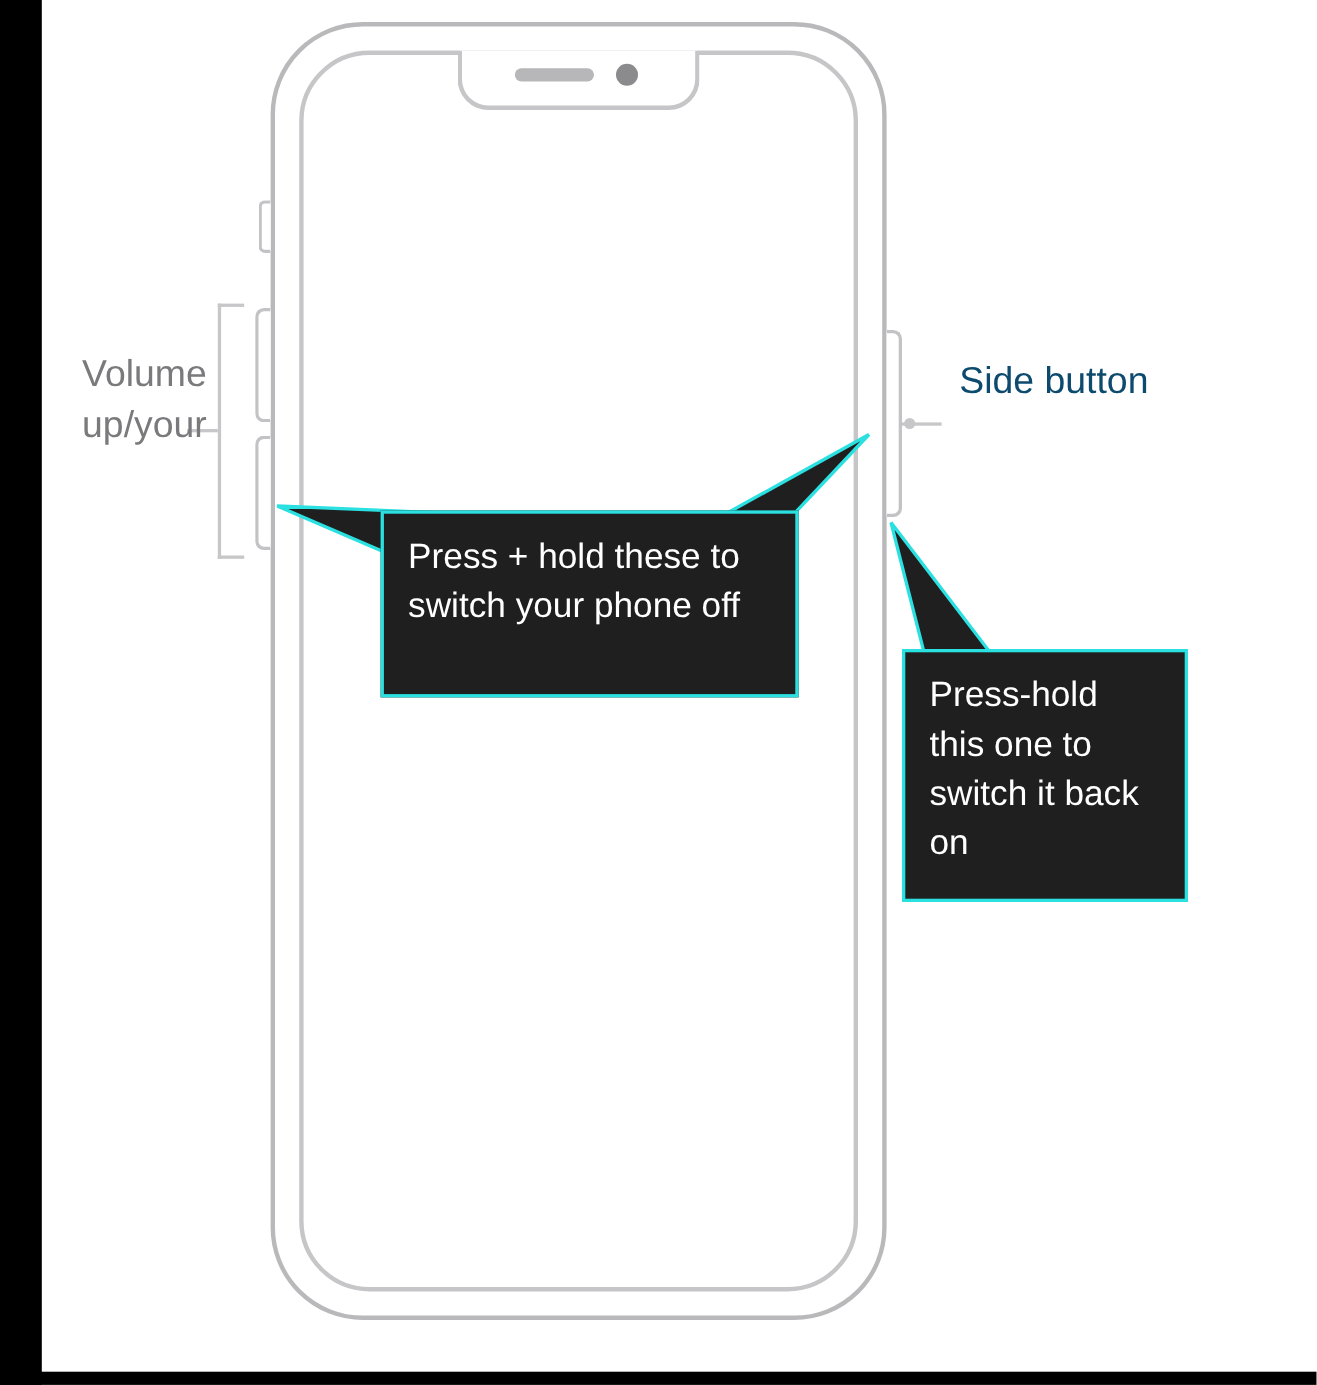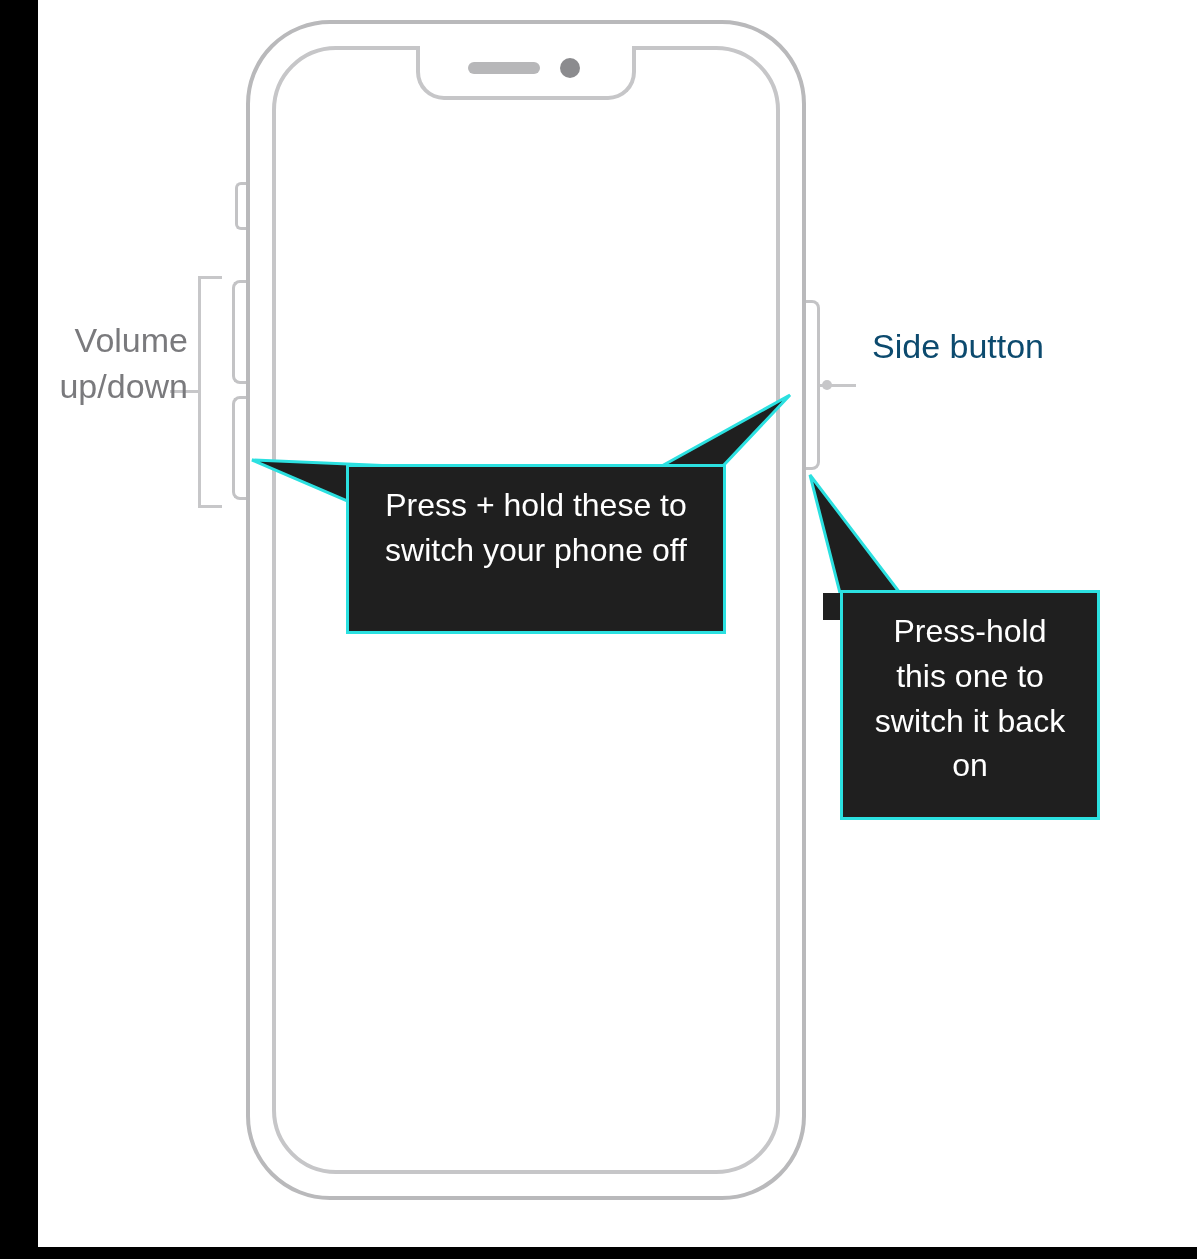--- a/index.html
+++ b/index.html
@@ -201,32 +201,32 @@
   }
 
   
   .callout {
     position: absolute;
     background: #1f1f1f;
     border: 3px solid #2be0e0;
     color: #fff;
     font-size: 32px;
     line-height: 1.4;
-    text-align: center;
+    text-align: left;
     box-sizing: border-box;
     padding: 16px 22px;
   }
   .callout1 {
     left: 346px;
     top: 464px;
     width: 380px;
     height: 170px;
   }
   .callout2 {
-    left: 840px;
+    left: 820px;
     top: 590px;
     width: 260px;
     height: 230px;
   }
   .svg-overlay {
     position: absolute;
     left: 0; top: 0;
     width: 1197px;
     height: 1259px;
     pointer-events: none;
@@ -243,21 +243,21 @@
   <div class="phone-screen"></div>
   <div class="notch"></div>
   <div class="speaker"></div>
   <div class="camera"></div>
 
   <div class="ring-switch"></div>
   <div class="vol-up"></div>
   <div class="vol-down"></div>
   <div class="vol-bracket"></div>
   <div class="vol-bracket-stem"></div>
-  <div class="vol-label">Volume up/down</div>
+  <div class="vol-label">Volume up/your</div>
 
   <div class="side-btn"></div>
   <div class="side-dot"></div>
   <div class="side-stem"></div>
   <div class="side-label">Side button</div>
 
   <svg class="svg-overlay" viewBox="0 0 1197 1259">
 
     <polygon points="252,460 420,467 380,515" fill="#1f1f1f" stroke="#2be0e0" stroke-width="3" stroke-linejoin="miter"></polygon>
 

